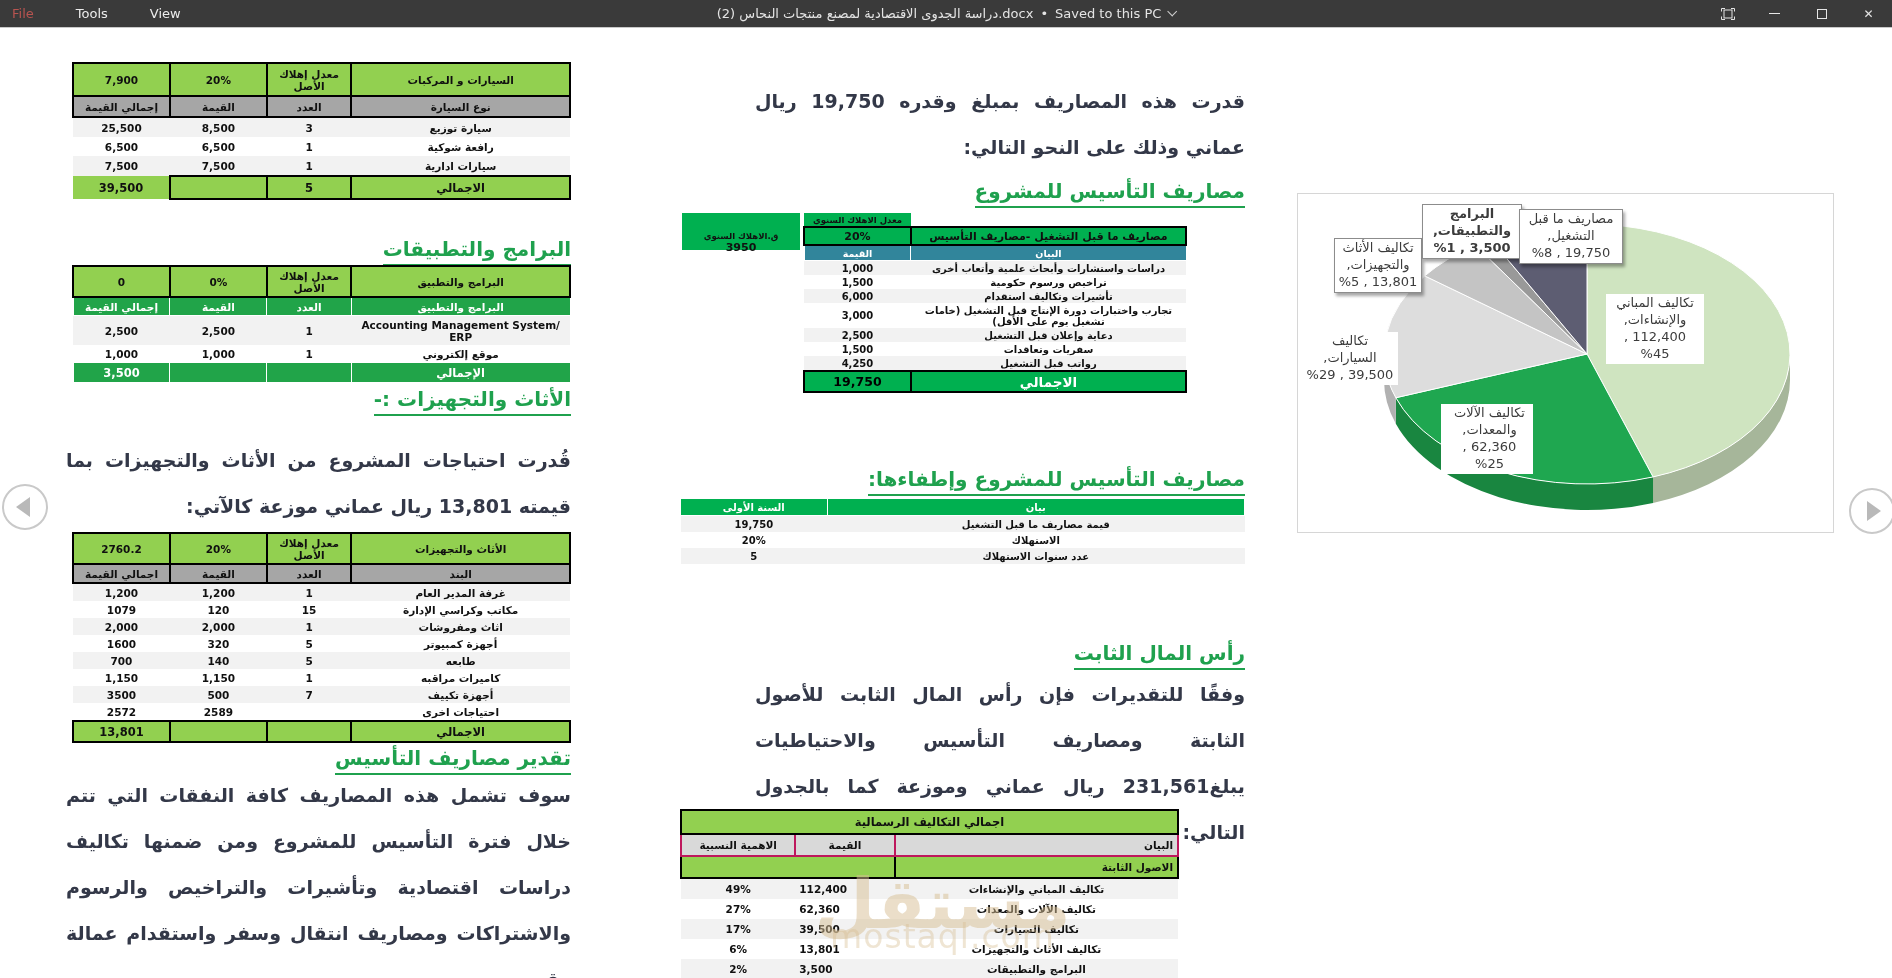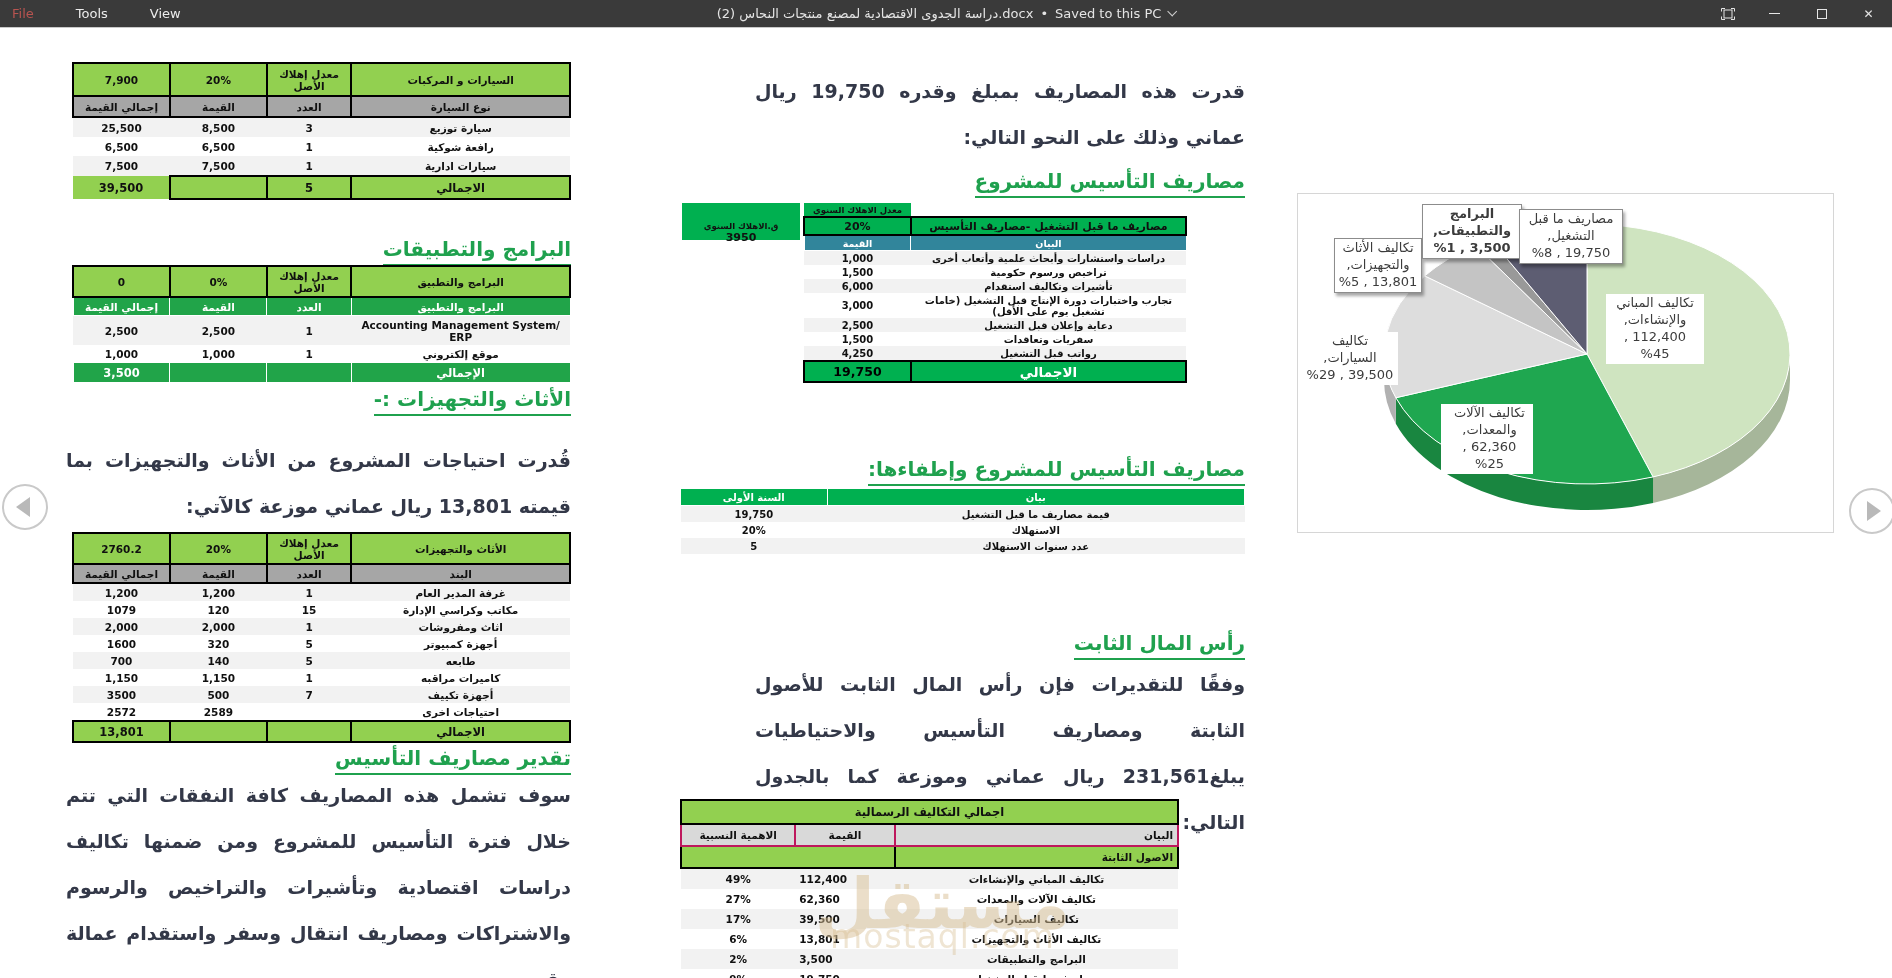--- a/index.html
+++ b/index.html
@@ -18,21 +18,21 @@
   .chev{width:7px;height:7px;border-right:1.5px solid #cfcfcf;border-bottom:1.5px solid #cfcfcf;
     transform:rotate(45deg);margin-top:-4px;display:inline-block;}
   .win-controls{margin-left:auto;display:flex;align-items:center;height:100%;}
   .wc{width:47px;height:100%;display:flex;align-items:center;justify-content:center;
     font-size:12px;color:#e6e6e6;}
   .min-glyph{width:11px;height:1px;background:#e6e6e6;display:block;}
   .max-glyph{width:10px;height:10px;border:1px solid #e6e6e6;display:block;}
 
   
   .left-col{position:absolute;left:66px;top:0;width:505px;height:978px;direction:rtl;}
-  .mid-col{position:absolute;left:680px;top:6px;width:565px;height:688px;direction:rtl;}
+  .mid-col{position:absolute;left:680px;top:16px;width:565px;height:688px;direction:rtl;}
   .h-green{position:absolute;right:0;color:#1fa14e;font-weight:bold;font-size:20px;
     border-bottom:2px solid #1fa14e;padding-bottom:2px;line-height:1.25;white-space:nowrap;}
   .body-text{position:absolute;right:0;left:0;font-size:19px;font-weight:bold;color:#333848;
     line-height:46px;text-align:justify;}
   .mid-col .body-text{right:0;left:75px;}
 
   
   table{border-collapse:collapse;direction:rtl;font-weight:bold;color:#101010;
     table-layout:fixed;}
   td{text-align:center;vertical-align:middle;overflow:hidden;}

